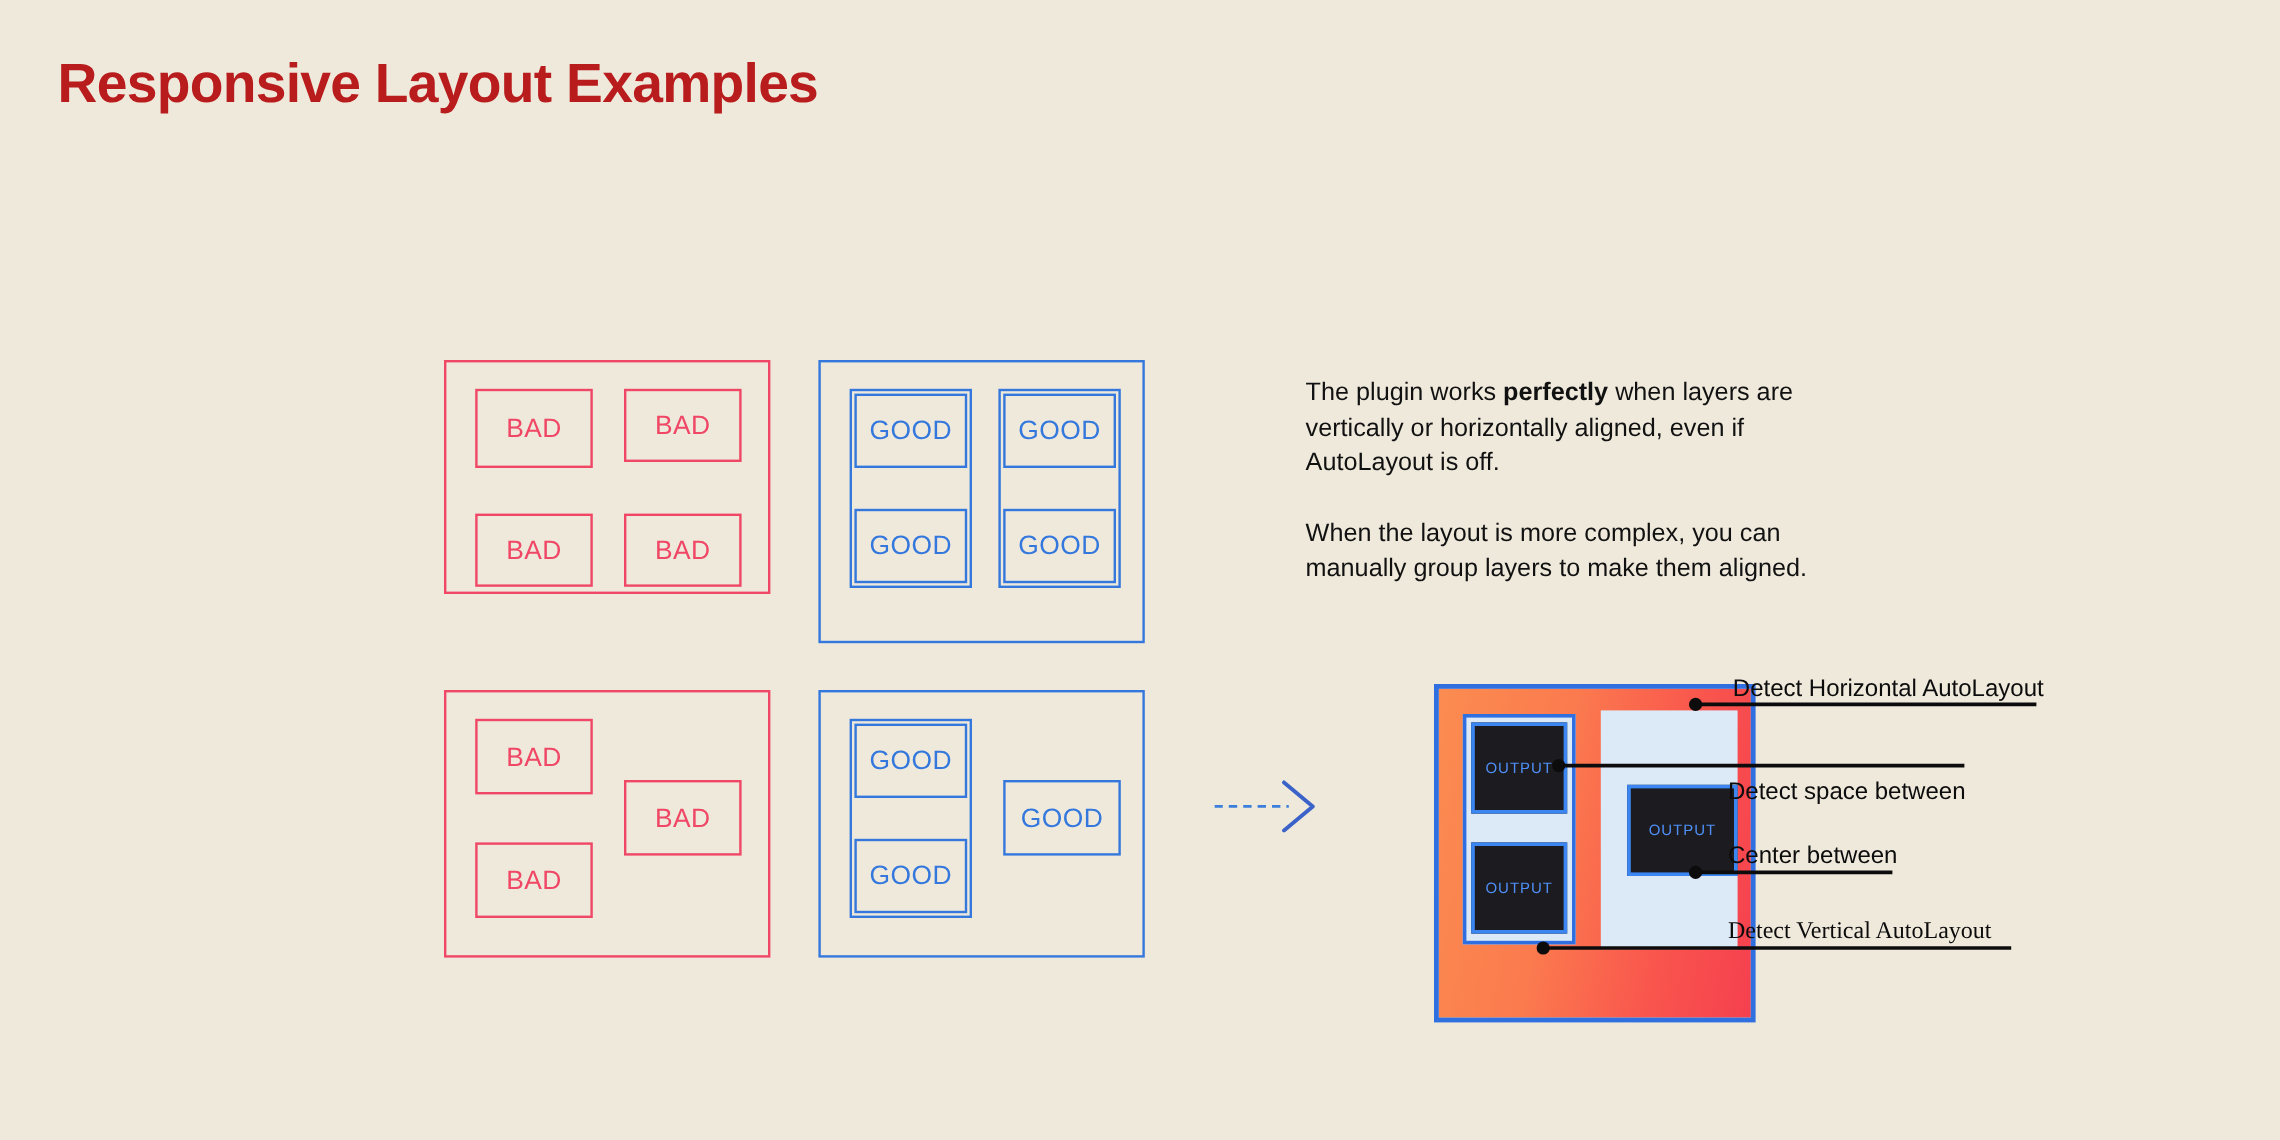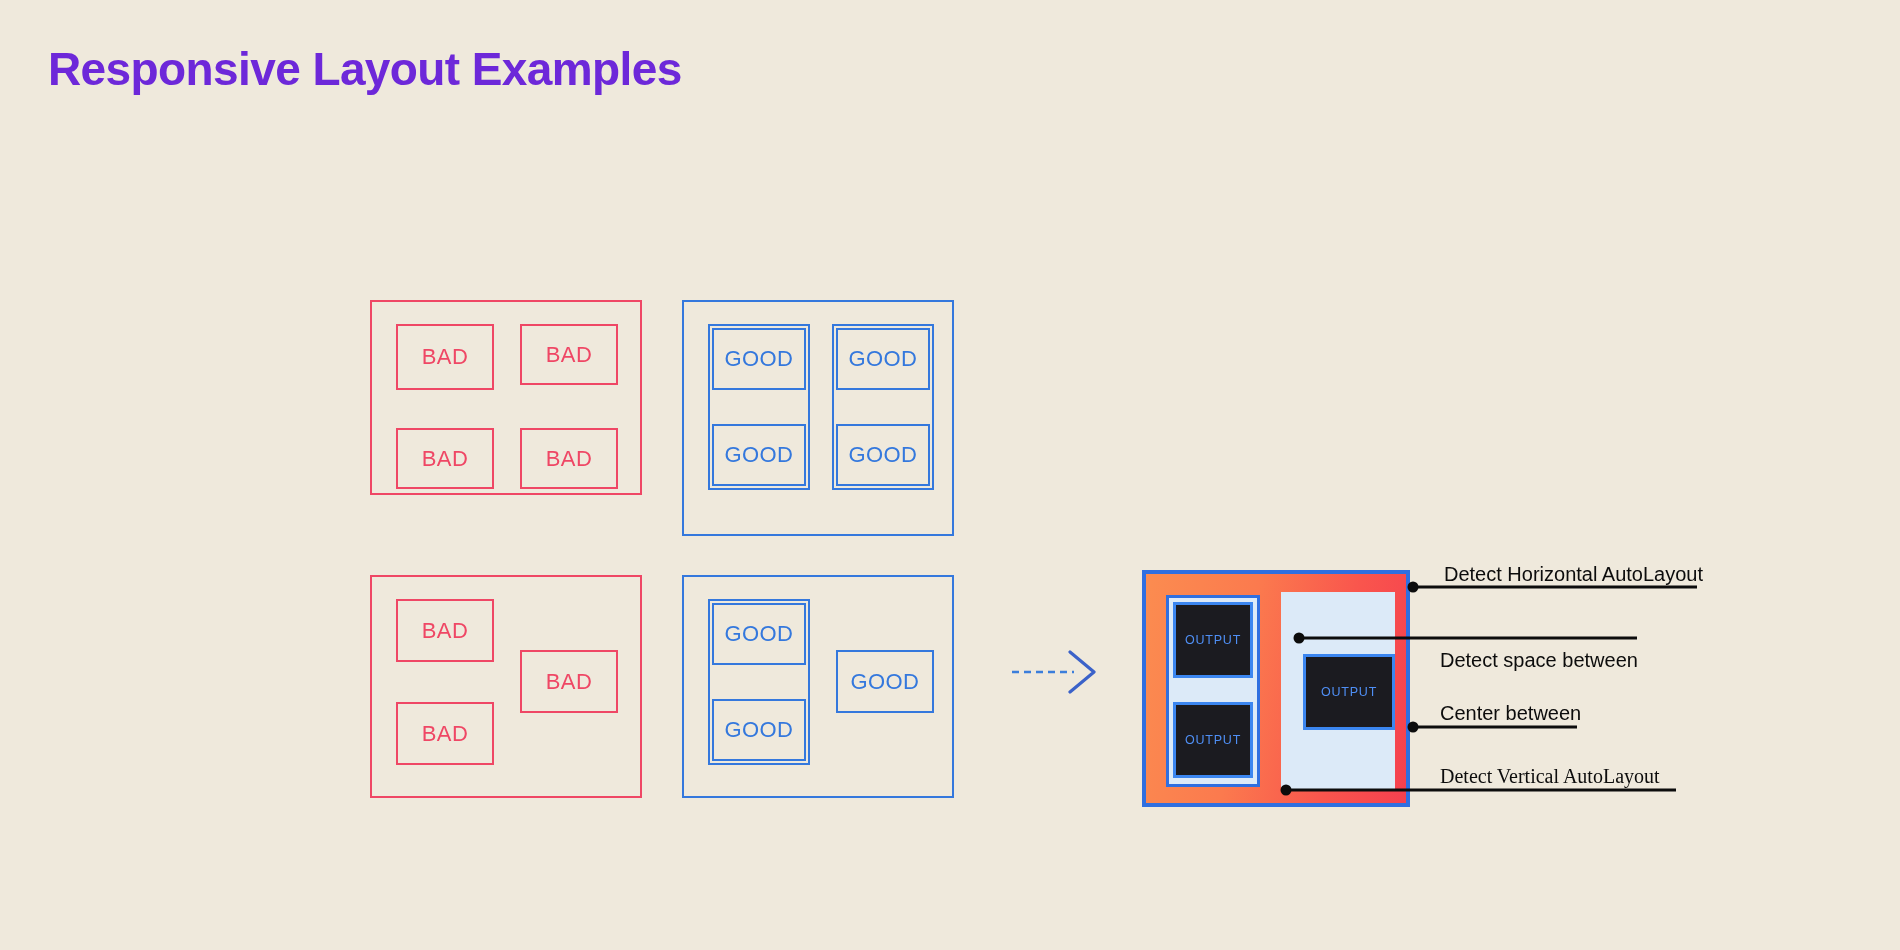--- a/index.html
+++ b/index.html
@@ -17,21 +17,21 @@
   }
 
   
   .page-title {
     position: absolute;
     left: 48px;
     top: 42px;
     font-size: 46px;
     font-weight: bold;
     letter-spacing: -0.6px;
-    color: #6d28d9;
+    color: #b91c1c;
     white-space: nowrap;
   }
 
   
   .examples {
     position: absolute;
     left: 370px;
     top: 300px;
   }
 
@@ -108,24 +108,24 @@
     font-size: 21px;
     line-height: 29.5px;
     color: #111111;
   }
   .description p + p { margin-top: 29px; }
   .description b { font-weight: bold; }
 
   
   .shot {
     position: absolute;
-    left: 1142px;
+    left: 1195px;
     top: 570px;
     width: 268px;
-    height: 237px;
+    height: 282px;
     border: 4px solid #2f6fe0;
     background: linear-gradient(100deg, #fb8c50 0%, #fb7a4e 38%, #f9554d 72%, #f5404f 100%);
   }
 
   .shot-col-left {
     position: absolute;
     left: 20px;
     top: 21px;
     width: 94px;
     height: 192px;
@@ -208,20 +208,22 @@
   </div>
 
 </div>
 
 <svg class="arrow" viewBox="0 0 92 44">
   <line x1="0" y1="22" x2="62" y2="22" stroke="#3b7edb" stroke-width="2.4" stroke-dasharray="7 5"></line>
   <polyline points="58,2 82,22 58,42" fill="none" stroke="#3b62c9" stroke-width="3.2" stroke-linecap="round" stroke-linejoin="round"></polyline>
 </svg>
 
 <div class="description">
+  <p><span>The plugin works </span><b>perfectly</b><span> when layers are vertically or horizontally aligned, even if AutoLayout is off.</span></p>
+  <p>When the layout is more complex, you can manually group layers to make them aligned.</p>
 </div>
 
 <div class="shot">
 
   <div class="shot-col-left">
     <div class="out-box out-l1">OUTPUT</div>
     <div class="out-box out-l2">OUTPUT</div>
   </div>
 
   <div class="shot-col-right">

